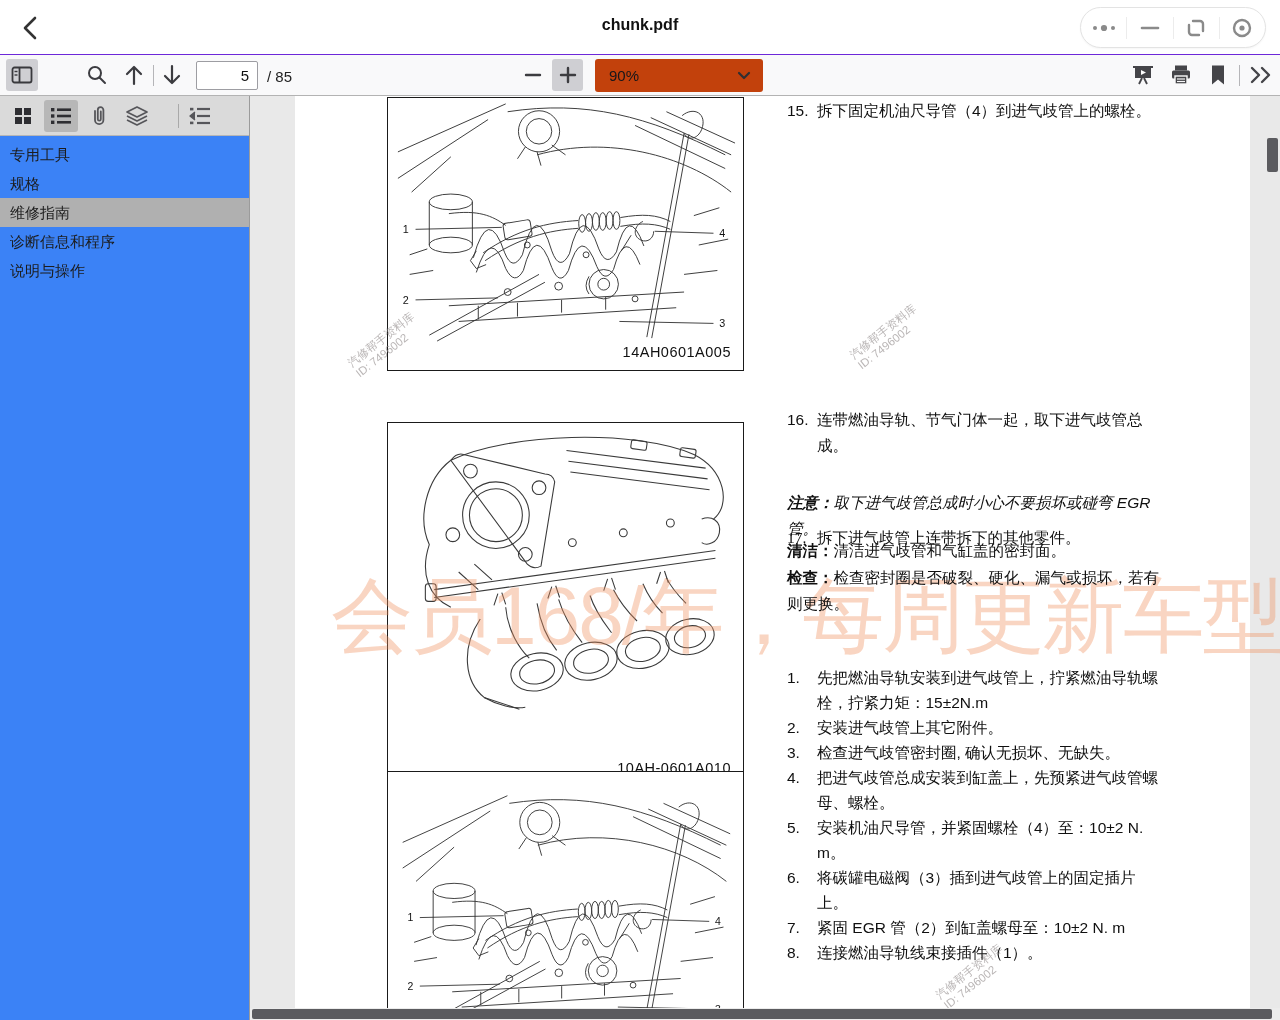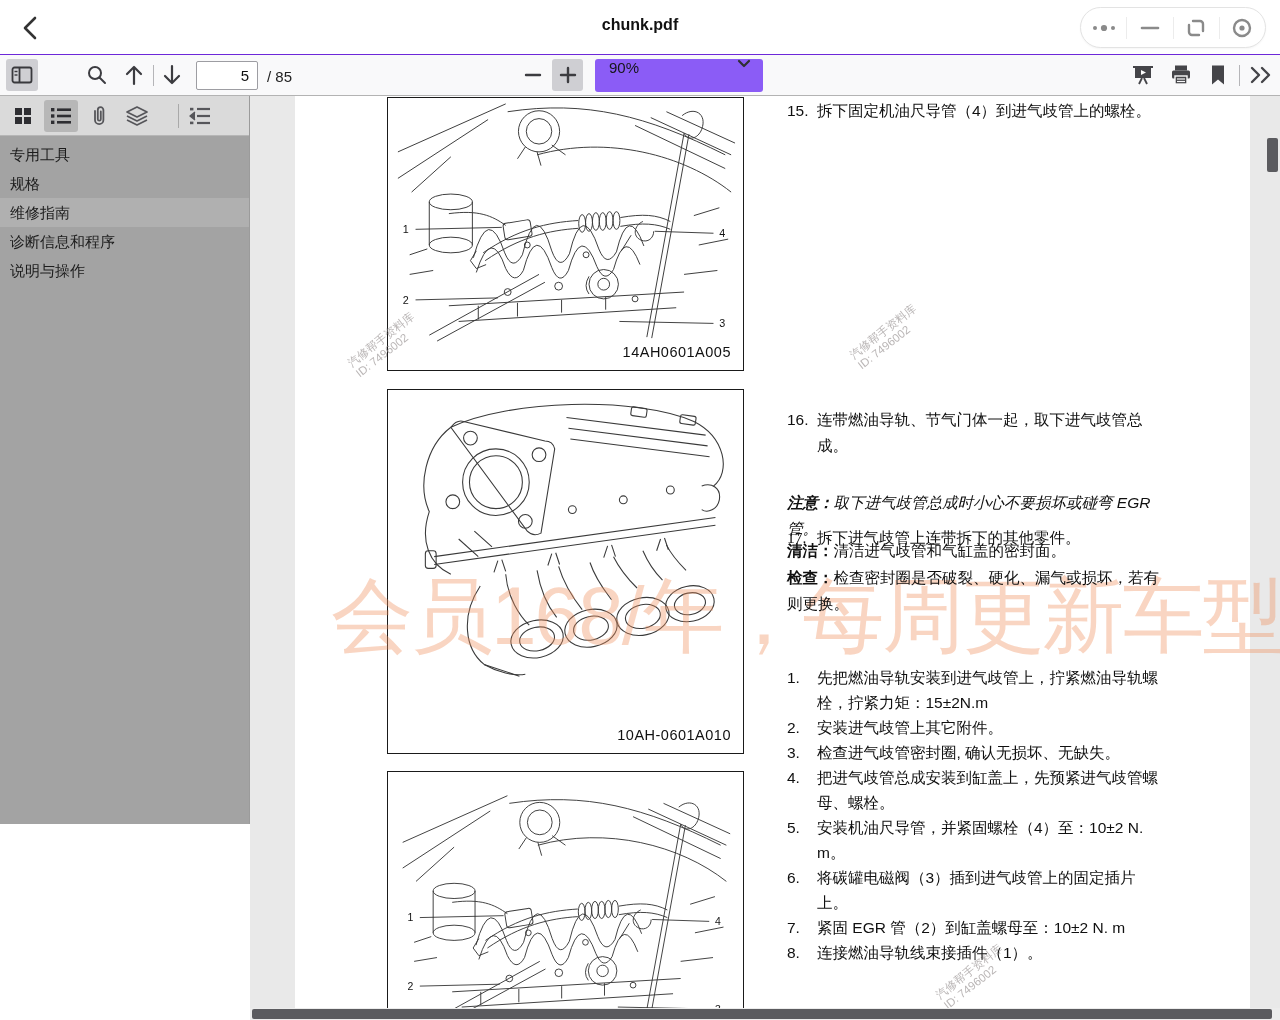--- a/index.html
+++ b/index.html
@@ -22,28 +22,28 @@
   
   .toolbar { position:absolute; left:0; top:55px; width:1280px; height:41px; background:#f9f9fa;
              border-bottom:1px solid #b3b3b3; z-index:19; }
   .tb-btn { position:absolute; top:4px; height:32px; display:flex; align-items:center;
             justify-content:center; border-radius:3px; cursor:pointer; }
   .tb-btn.active { background:#cfcfd3; }
   .page-input { position:absolute; left:196px; top:6px; width:62px; height:29px; border:1px solid #9d9da2;
                 border-radius:2px; background:#fff; text-align:right; padding-right:8px; font-size:15px;
                 color:#111; font-family:"Liberation Sans",sans-serif; }
   .page-total { position:absolute; left:267px; top:13px; font-size:15px; color:#222; }
-  .zoom-select { position:absolute; left:595px; top:4px; width:168px; height:33px; background:#8b5cf6;
-                 border-radius:3px; display:flex; align-items:flex-start; cursor:pointer; }
+  .zoom-select { position:absolute; left:595px; top:4px; width:168px; height:33px; background:#c2410c;
+                 border-radius:3px; display:flex; align-items:center; cursor:pointer; }
   .zoom-select .zs-label { font-size:15px; color:#16161a; padding-left:14px; flex:1; }
   .zoom-select svg { margin-right:12px; }
   .tb-sep { position:absolute; top:10px; width:1px; height:21px; background:#b5b5b8; }
 
   
-  .sidebar { position:absolute; left:0; top:96px; width:250px; height:728px; background:#a3a3a3;
+  .sidebar { position:absolute; left:0; top:96px; width:250px; height:924px; background:#3b82f6;
              border-right:1px solid #9b9b9b; z-index:10; }
   .sb-icons { position:absolute; left:0; top:0; width:100%; height:40px; display:flex; align-items:center;
               border-bottom:1px solid #b6b6b6; background:#dadada; }
   .sb-ic { width:34px; height:32px; display:flex; align-items:center; justify-content:center;
            border-radius:3px; margin-left:4px; cursor:pointer; }
   .sb-ic.sel { background:#b7b7b7; }
   .sb-ic-sep { width:1px; height:24px; background:#a9a9a9; margin-left:24px; }
   .sb-items { position:absolute; left:0; top:44px; width:100%; }
   .sb-item { height:29px; line-height:29px; padding-left:10px; font-size:15px; color:#1c1c1c;
              cursor:pointer; white-space:nowrap; }
@@ -376,21 +376,21 @@
         </defs>
       </svg>
 
       <div class="fig" style="top:1px; height:274px;">
         <svg width="354" height="245" viewBox="0 0 357 250">
           <use href="#engineSketch"></use>
         </svg>
         <div class="fig-label">14AH0601A005</div>
       </div>
 
-      <div class="fig" style="top:293px; height:365px;">
+      <div class="fig" style="top:326px; height:365px;">
         <svg width="354" height="294" viewBox="0 0 357 300" style="margin-top:2px;">
           <use href="#manifoldSketch"></use>
         </svg>
         <div class="fig-label">10AH-0601A010</div>
       </div>
 
       <div class="fig" style="top:675px; height:260px; border-bottom:none;">
         <svg width="354" height="238" viewBox="0 0 357 240" style="margin-top:18px;">
           <use href="#engineSketch"></use>
         </svg>

